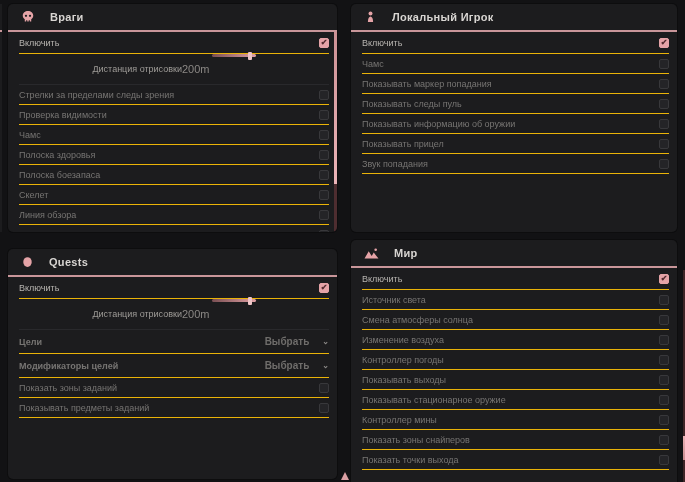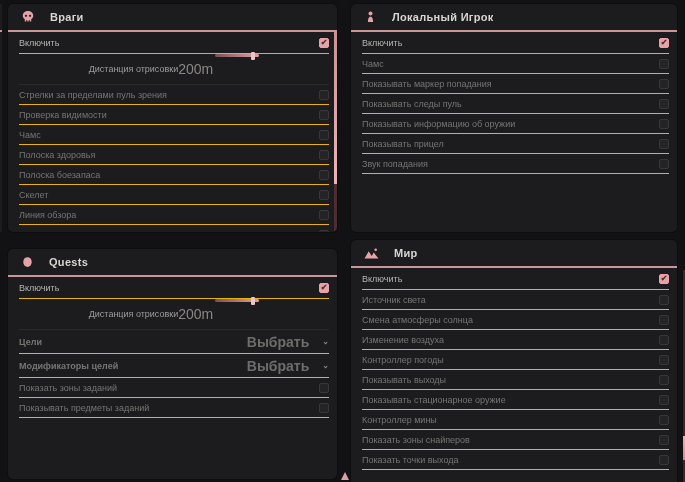--- a/index.html
+++ b/index.html
@@ -20,21 +20,21 @@
   .picon{display:flex;align-items:center;}
   .picon svg{display:block;}
   .rows{padding:0 8px 0 11px;}
   .row{
     display:flex;align-items:center;justify-content:space-between;
     height:19px;border-bottom:1px solid #eab308;
   }
   .row.toggle.on{height:21px;}
   .lbl{font-size:9px;color:#777573;white-space:nowrap;}
   .row.on .lbl{color:#b7b4b0;}
-  .val{font-size:14px;color:#8a8784;}
+  .val{font-size:11px;color:#8a8784;}
   .cb{
     width:10px;height:10px;border-radius:2px;flex:0 0 auto;
     background:#242427;border:1px solid #38383b;box-sizing:border-box;
   }
   .cb.checked{
     background:#e5a3a7;border-color:#e5a3a7;color:#532a2e;
     font-size:8px;line-height:8px;text-align:center;font-weight:bold;
   }
   .row.slider{height:30px;flex-direction:row;align-items:stretch;justify-content:center;gap:2px;border-bottom:1px solid #29292c;}
   .srow{display:flex;justify-content:space-between;align-items:center;}
@@ -42,21 +42,21 @@
   .track{
     width:44px;height:3px;border-radius:2px;position:relative;
     background:linear-gradient(90deg,#7a4f53,#e0a0a4);
   }
   .handle{
     position:absolute;top:-2.5px;width:4px;height:8px;border-radius:1px;
     background:#eec5c7;
   }
   .row.select{height:23px;font-weight:bold;}
   .selwrap{display:flex;align-items:center;gap:13px;}
-  .selval{font-size:14px;color:#6f6d6b;}
+  .selval{font-size:10px;color:#6f6d6b;}
   .chev{color:#8b8987;font-size:8px;line-height:8px;}
   .pscroll{position:absolute;right:0;top:28px;bottom:0;width:3px;background:#4e2d30;}
   .pthumb{width:100%;height:76%;background:linear-gradient(180deg,#cc9195,#ecb4b8);}
   .winscroll{position:absolute;left:683px;top:270px;width:2px;height:212px;background:#3d2527;}
   .winthumb{position:absolute;top:166px;width:100%;height:24px;background:linear-gradient(180deg,#eab2b6,#c98b8f);}
   .edge-sliver{position:absolute;left:0;top:4px;width:2px;height:228px;background:#1c1c1e;}
   .edge-sliver::after{content:"";position:absolute;left:0;top:26px;width:2px;height:2px;background:#c9969a;}
   .cursor{
     position:absolute;left:341px;top:472px;width:0;height:0;
     border-left:4px solid transparent;border-right:4px solid transparent;
@@ -87,21 +87,21 @@
       <div class="row slider">
         <div class="srow">
           <span class="lbl">Дистанция отрисовки</span>
           <span class="val">200m</span>
         </div>
         <div class="track">
           <div class="handle" style="left:36px;"></div>
         </div>
       </div>
       <div class="row toggle">
-        <span class="lbl">Стрелки за пределами пуль зрения</span>
+        <span class="lbl">Стрелки за пределами следы зрения</span>
         <span class="cb"></span>
       </div>
       <div class="row toggle">
         <span class="lbl">Проверка видимости</span>
         <span class="cb"></span>
       </div>
       <div class="row toggle">
         <span class="lbl">Чамс</span>
         <span class="cb"></span>
       </div>

